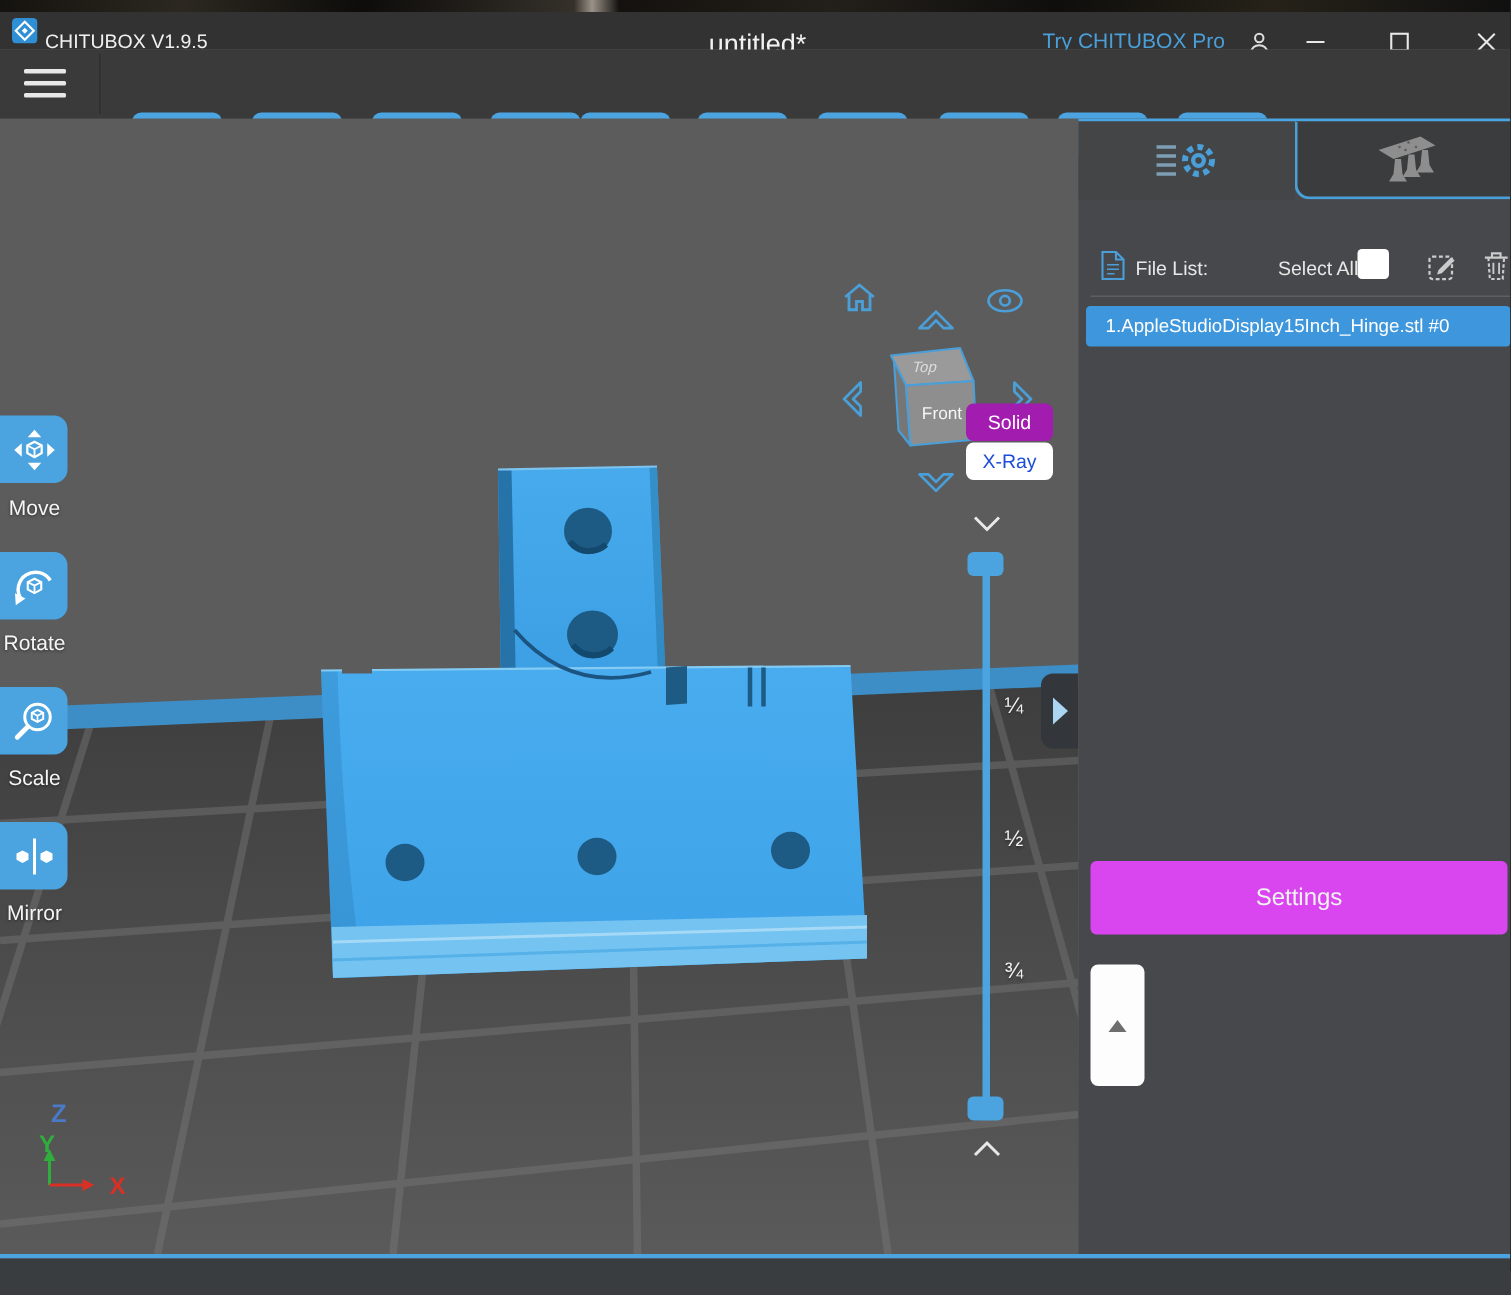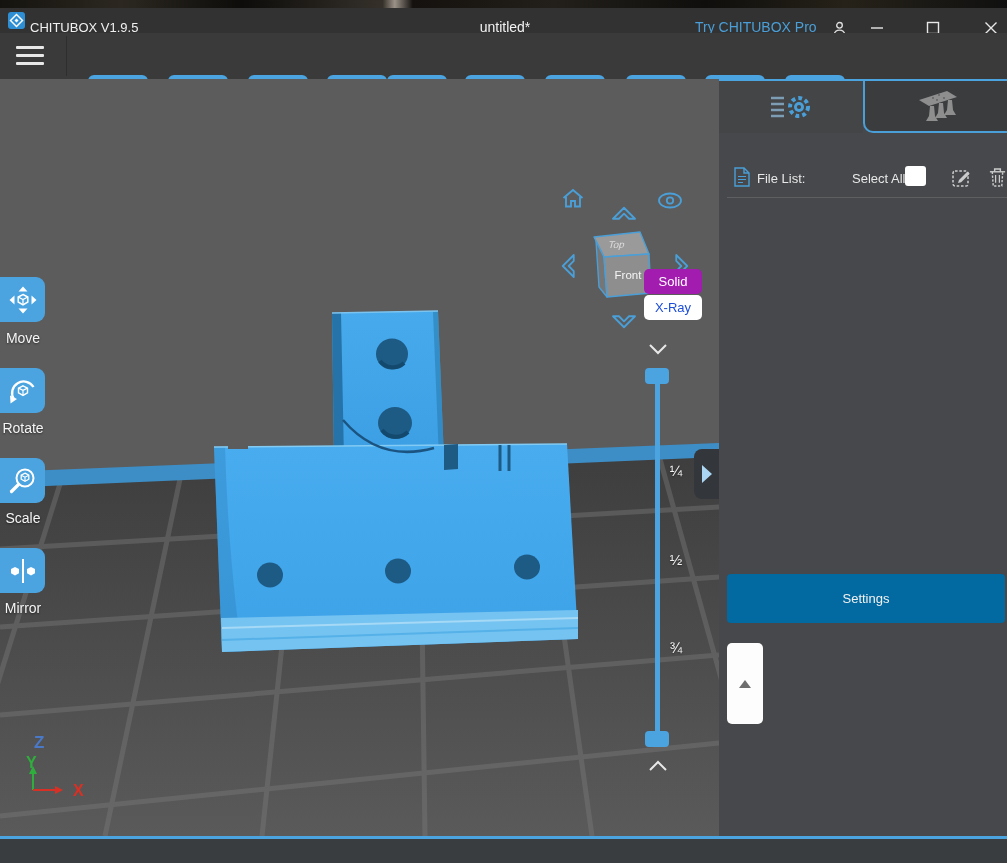--- a/index.html
+++ b/index.html
@@ -10,21 +10,21 @@
   button{border:none;margin:0;padding:0;background:none;font-family:inherit;cursor:pointer;}
 
   
   .top-strip{left:0;top:0;width:1007px;height:8px;
     background:linear-gradient(90deg,#15130f,#2c2821 12%,#0d0c0a 24%,#35302a 38%,#8a837a 39.5%,#14110e 41%,#23201b 55%,#0f0e0c 70%,#262промyy 0),#191714;}
   .top-strip{background:linear-gradient(90deg,#15130f,#2c2821 12%,#0d0c0a 24%,#35302a 38%,#9a9288 39.2%,#14110e 41%,#23201b 55%,#0f0e0c 70%,#262219 84%,#101010);}
 
   
   .titlebar{left:0;top:8px;width:1007px;height:25px;background:#323232;}
   .apptitle{left:30px;top:12px;font-size:13px;color:#f0f0f0;}
-  .doctitle{left:430px;top:11px;width:150px;text-align:center;font-size:14px;color:#f2f2f2;}
+  .doctitle{left:430px;top:11px;width:150px;text-align:center;font-size:18px;color:#f2f2f2;}
   .prolink{left:695px;top:11px;font-size:14px;color:#4a9fd8;cursor:pointer;}
   .winbtn{top:10px;width:22px;height:20px;display:flex;align-items:center;justify-content:center;cursor:pointer;}
 
   
   .toolbar{left:0;top:33px;width:1007px;height:46px;background:#3a3a3a;border-bottom:1px solid #2c2c2c;}
   .hamburger{left:16px;top:46px;width:28px;height:20px;cursor:pointer;}
   .hamburger span{position:absolute;left:0;width:28px;height:2.6px;background:#e8e8e8;border-radius:1px;}
   .tb-sep{left:66px;top:36px;width:1px;height:40px;background:#2e2e2e;}
   .tbtn{position:absolute;top:42px;width:60px;height:28px;border-radius:6px;background:#4ba4e0;
         display:flex;align-items:center;justify-content:center;gap:3px;}
@@ -55,22 +55,22 @@
        box-sizing:border-box;cursor:pointer;}
   .tab1{left:0;background:#434547;}
   .tab2{left:144px;background:#3a3c3e;border-left:2px solid #4a9fd8;border-bottom:2px solid #4a9fd8;
         border-bottom-left-radius:10px;}
   .filehdr-label{color:#e8e8e8;font-size:13px;}
   .checkbox{left:186px;top:85px;width:21px;height:20px;background:#fff;border-radius:3px;cursor:pointer;}
   .separator{left:8px;top:116px;width:280px;height:1px;background:#5d5f61;}
   .filerow{left:5px;top:123px;width:283px;height:27px;background:#3e97dd;border-radius:3px;
            color:#fff;font-size:12.5px;line-height:27px;padding-left:13px;box-sizing:border-box;cursor:pointer;
            white-space:nowrap;overflow:hidden;}
-  .settingsbtn{left:8px;top:493px;width:278px;height:49px;background:#0369a1;border-radius:4px;
-               color:#f2f2f2;font-size:13px;display:flex;align-items:center;justify-content:center;}
+  .settingsbtn{left:8px;top:493px;width:278px;height:49px;background:#d946ef;border-radius:4px;
+               color:#f2f2f2;font-size:16px;display:flex;align-items:center;justify-content:center;}
   .slice-up{left:8px;top:562px;width:36px;height:81px;background:#fdfdfd;border-radius:5px;
             display:flex;align-items:center;justify-content:center;}
   .slice-up i{width:0;height:0;border-bottom:8px solid #6e6e6e;border-left:6px solid transparent;border-right:6px solid transparent;}
   .slicebtn{left:48px;top:562px;width:240px;height:81px;background:#4ba4e0;color:#fff;font-size:21px;
             display:flex;align-items:center;justify-content:center;}
 
   
   .bottom-line{left:0;top:836px;width:1007px;height:3px;background:#4ba4e0;}
   .bottom-bar{left:0;top:839px;width:1007px;height:24px;background:#3a3d40;}
 </style>
@@ -407,20 +407,21 @@
     <span class="abs" style="left:269px;top:85px;cursor:pointer">
       <svg width="19" height="22" viewBox="0 0 20 22" fill="none" stroke="#cbcbcb" stroke-width="1.5">
           <path d="M2 5.5h16"></path>
           <path d="M7 5.5V2.5h6v3"></path>
           <path d="M4.5 5.5L5.5 20.5h9l1-15" stroke-dasharray="2.4 1.6"></path>
           <path d="M8 9v8M12 9v8" stroke-width="1.3"></path>
         </svg>
     </span>
 
     <div class="abs separator"></div>
+    <div class="abs filerow">1.AppleStudioDisplay15Inch_Hinge.stl #0</div>
 
     <button class="abs settingsbtn">Settings</button>
     <button class="abs slice-up">
         <i></i>
       </button>
   </aside>
 
   <div class="abs bottom-line"></div>
   <div class="abs bottom-bar"></div>
 </div>

